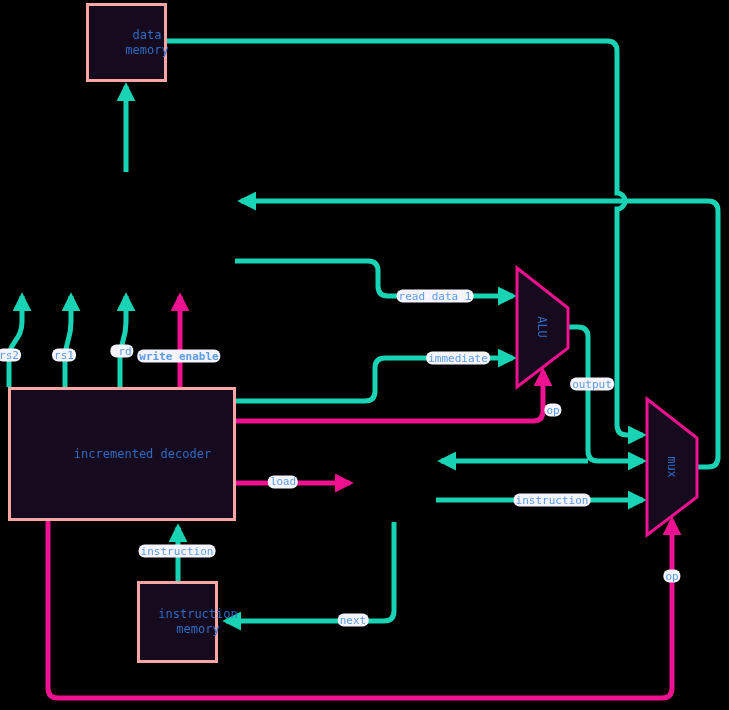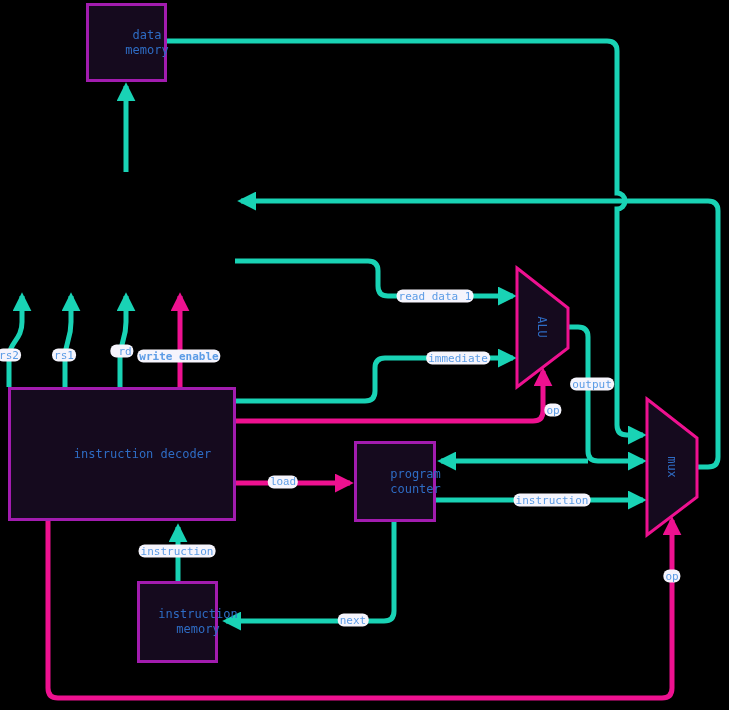--- a/index.html
+++ b/index.html
@@ -17,21 +17,21 @@
   }
   .wires {
     position: absolute;
     left: 0; top: 0;
     z-index: 1;
   }
   .node {
     position: absolute;
     box-sizing: border-box;
     background: #150a1e;
-    border: 3px solid #a21caf;
+    border: 3px solid #fca5a5;
     color: #2e6cc4;
     display: flex;
     align-items: center;
     justify-content: center;
     text-align: center;
     font-size: 12px;
     line-height: 15px;
     white-space: pre-line;
     z-index: 2;
     padding-left: 41px;
@@ -103,23 +103,21 @@
     </g>
 
     <g>
       <polygon points="647,399 697,438 697,497 647,535" fill="#150a1e" stroke="#ee1190" stroke-width="3"></polygon>
       <text class="shape-text" text-anchor="middle" dominant-baseline="central" transform="translate(672,467) rotate(90)">mux</text>
     </g>
   </svg>
 
   <div class="node" id="node-data-memory">data
 memory</div>
-  <div class="node" id="node-instruction-decoder">instruction decoder</div>
-  <div class="node" id="node-program-counter">program
-counter</div>
+  <div class="node" id="node-instruction-decoder">incremented decoder</div>
   <div class="node" id="node-instruction-memory">instruction
 memory</div>
 
   <span class="wire-label" style="left:9px;   top:355px;">rs2</span>
   <span class="wire-label" style="left:64px;  top:355px;">rs1</span>
   <span class="wire-label" style="left:122px; top:351px;padding-left:8px;">rd</span>
   <span class="wire-label" style="left:179px; top:356px;font-weight:bold;">write enable</span>
   <span class="wire-label" style="left:435px; top:296px;">read data 1</span>
   <span class="wire-label" style="left:458px; top:358px;">immediate</span>
   <span class="wire-label" style="left:553px; top:410px;">op</span>

